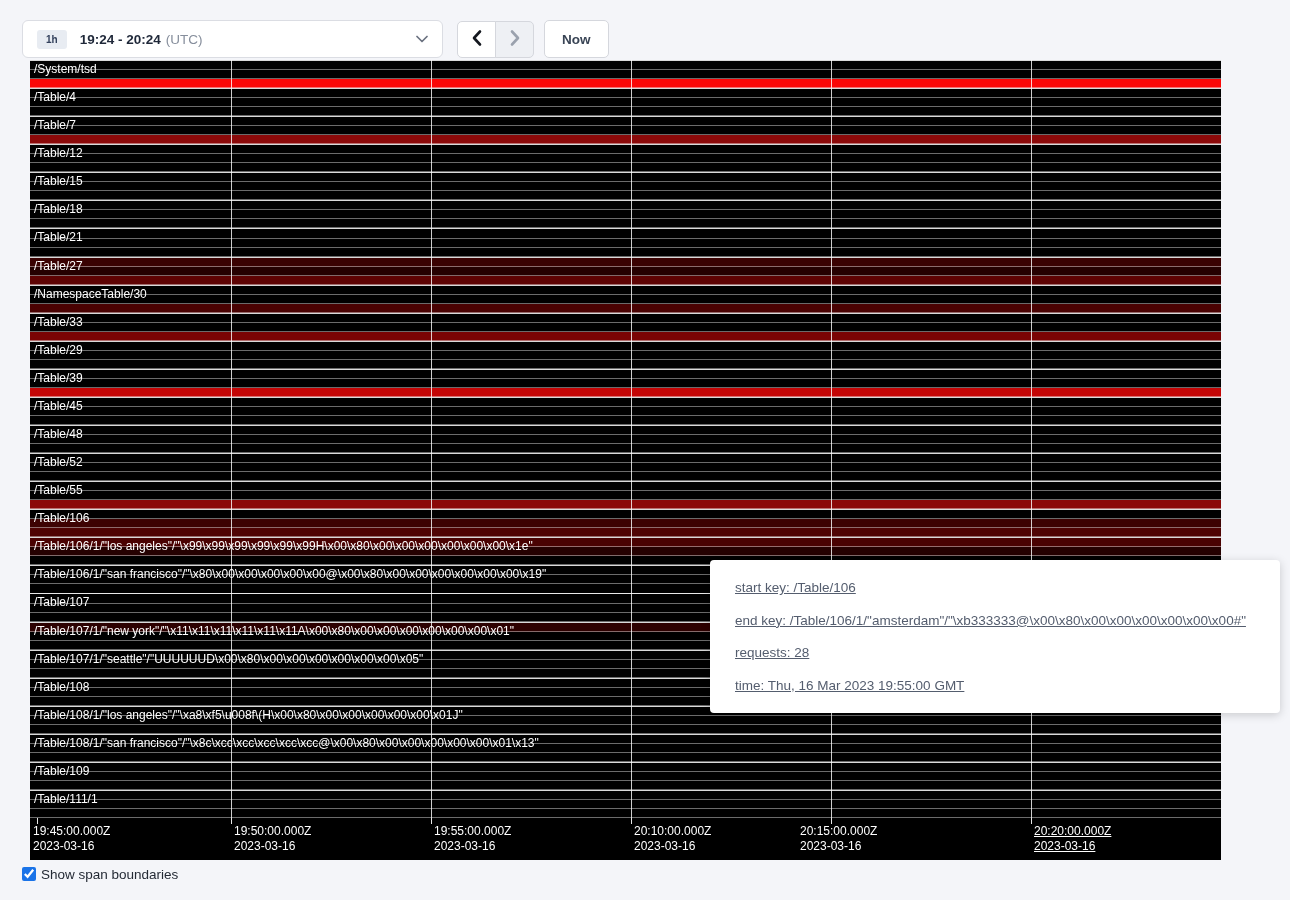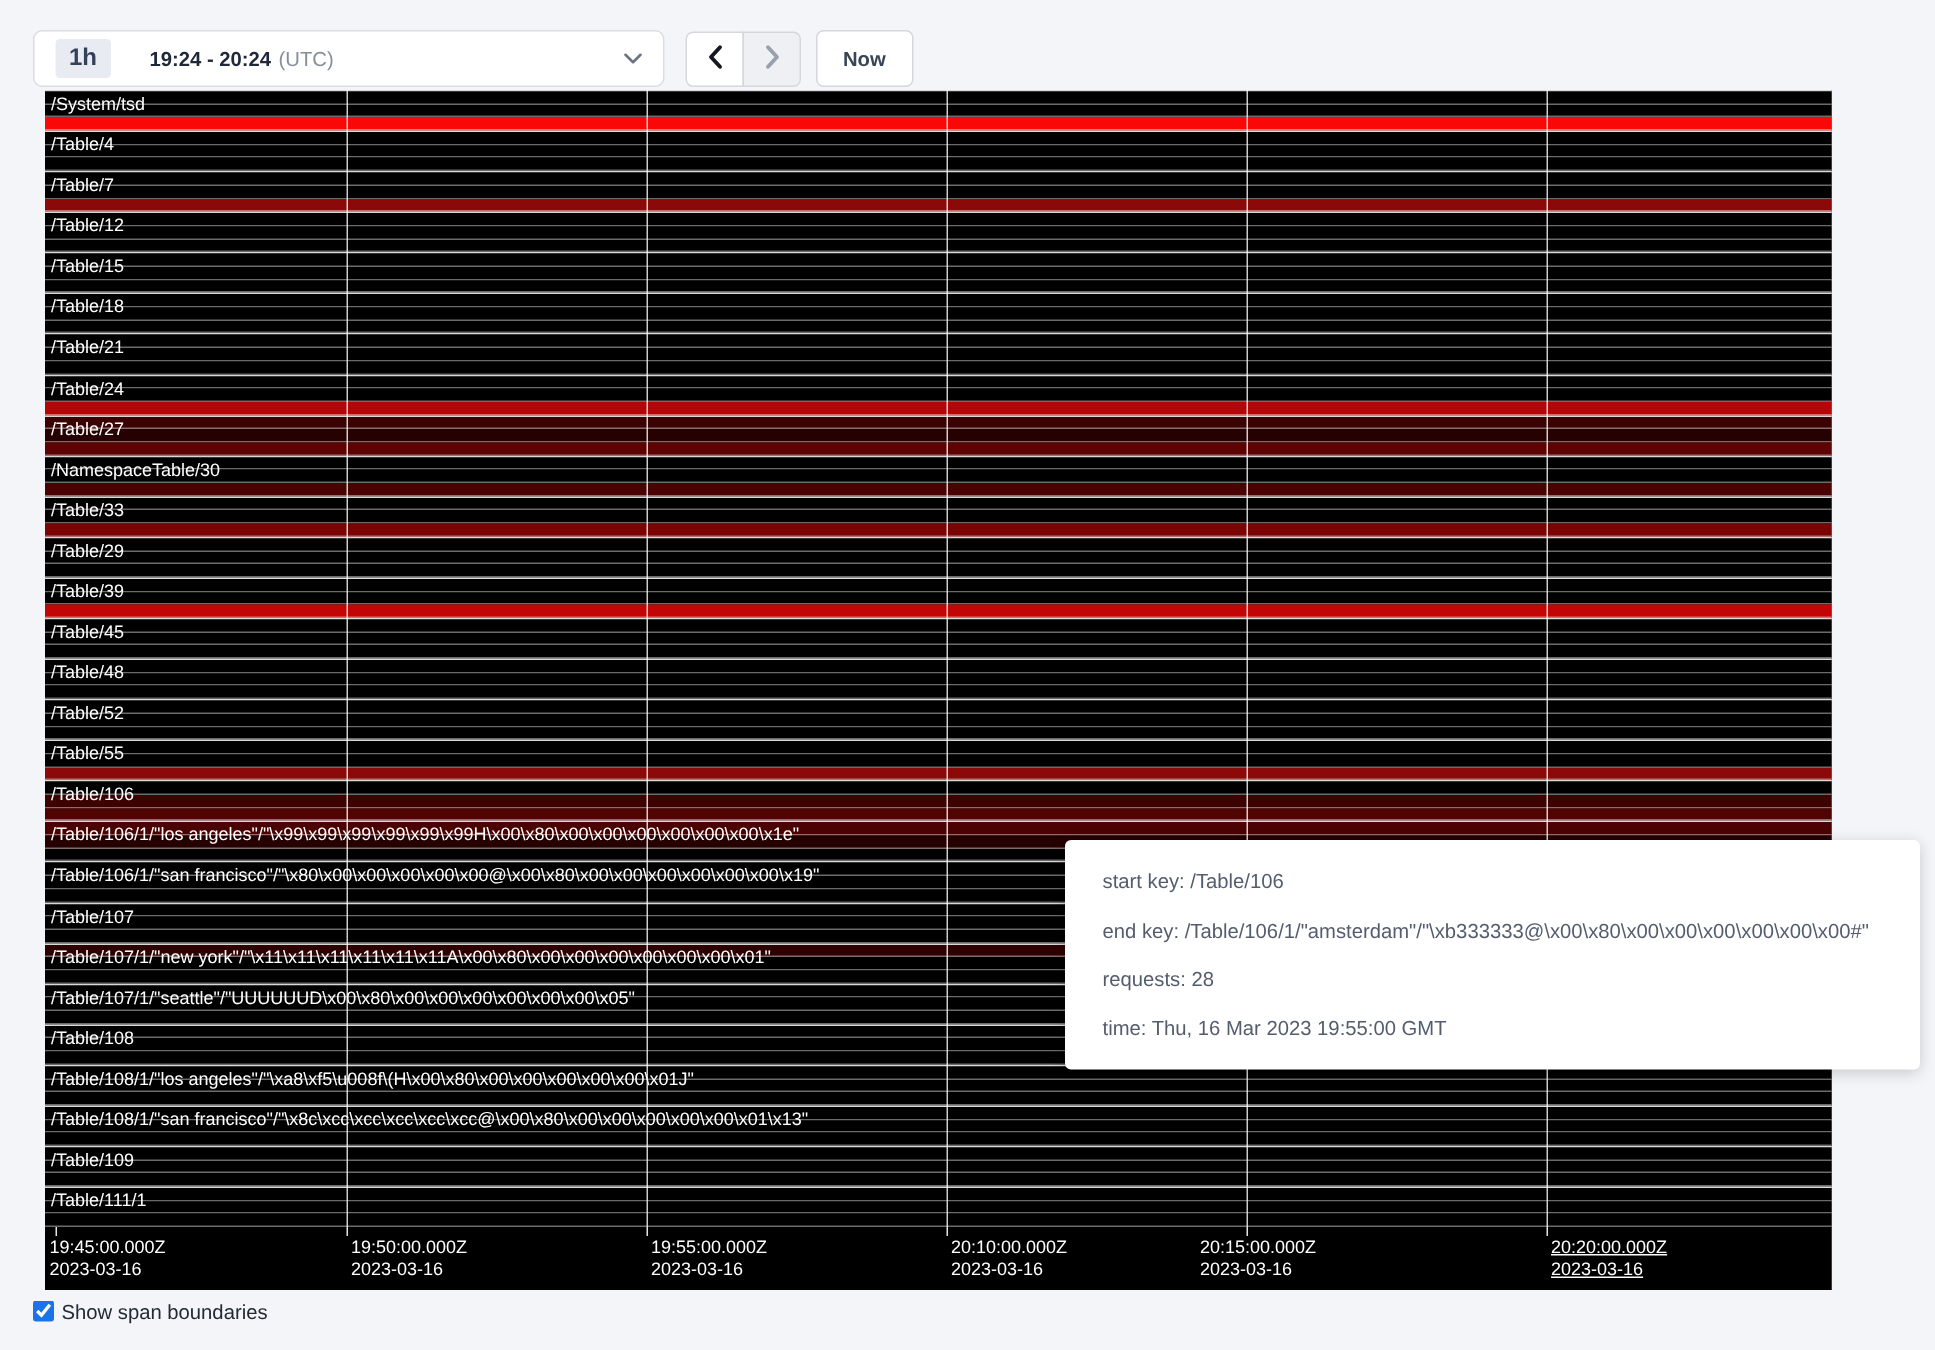--- a/index.html
+++ b/index.html
@@ -4,22 +4,22 @@
 <style>
   * { margin:0; padding:0; box-sizing:border-box; }
   html,body { width:1290px; height:900px; }
   body { background:#f4f5f9; font-family:"Liberation Sans", sans-serif; position:relative; overflow:hidden; }
   .page { position:relative; width:1290px; height:900px; }
 
   
   .toolbar { display:flex; align-items:center; margin:20px 0 0 22px; height:38px; }
   .time-selector { width:421px; height:38px; background:#fff; border:1px solid #dbdde3; border-radius:6px;
     display:flex; align-items:center; padding:0 14px; cursor:pointer; }
-  .duration-badge { background:#e8ecf2; color:#33415c; font-size:16px; font-weight:bold;
-    padding:4px 9px; border-radius:3px; margin-right:26px; }
+  .duration-badge { background:#e8ecf2; color:#33415c; font-size:10px; font-weight:bold;
+    padding:4px 9px; border-radius:3px; margin-right:13px; }
   .range-text { font-size:13.5px; font-weight:bold; color:#1f2839; }
   .range-tz { font-size:13.5px; font-weight:normal; color:#868e9c; margin-left:5px; }
   .chev-down { margin-left:auto; display:flex; align-items:center; }
   .nav-group { display:flex; margin-left:14px; }
   .nav-btn { width:39px; height:37px; background:#fff; border:1px solid #d5d7dd; display:flex;
     align-items:center; justify-content:center; cursor:pointer; }
   .nav-btn.prev { border-radius:5px 0 0 5px; }
   .nav-btn.next { border-radius:0 5px 5px 0; margin-left:-1px; background:#eef0f4; }
   .now-btn { margin-left:10px; height:38px; padding:0 17px; background:#fff; border:1px solid #d5d7dd;
     border-radius:5px; font-family:"Liberation Sans",sans-serif; font-size:13.5px; font-weight:bold;
@@ -35,21 +35,21 @@
     white-space:nowrap; line-height:14px; pointer-events:none; }
   .gridline { position:absolute; top:0; width:1px; height:758px; background:rgba(255,255,255,0.8); z-index:2; }
   .axis { position:absolute; left:0; bottom:0; width:1191px; height:42px; background:#000; }
   .axis-tick { position:absolute; top:0; width:1px; height:6px; background:rgba(255,255,255,0.9); }
   .axis-label { position:absolute; top:6px; color:#fff; font-size:12px; line-height:15px; white-space:nowrap; }
 
   
   .tooltip { position:absolute; left:710px; top:540px; width:570px; height:153px; background:#fff;
     border-radius:4px; box-shadow:0 2px 10px rgba(0,0,0,0.18); z-index:10; padding:20px 10px 20px 25px;
     display:flex; flex-direction:column; justify-content:space-between; }
-  .tooltip div { color:#545d6e; font-size:13.5px; white-space:nowrap; }
+  .tooltip div { color:#545d6e; font-size:13.5px; white-space:nowrap;text-decoration:underline; }
 
   
   .footer { display:flex; align-items:flex-start; margin:7px 0 0 22px; }
   .footer input { width:14px; height:14px; accent-color:#1a73e8; margin-right:5px; cursor:pointer; }
   .footer span { font-size:13.5px; color:#242a35; }
 </style>
 </head>
 <body>
 
 <div class="page">
@@ -122,26 +122,20 @@
           <div class="hm-cell" style="background: rgb(0, 0, 0);"></div>
           <span class="hm-label">/Table/18</span>
         </div>
         <div class="hm-row">
           <div class="hm-cell" style="background: rgb(0, 0, 0);"></div>
           <div class="hm-cell" style="background: rgb(0, 0, 0);"></div>
           <div class="hm-cell" style="background: rgb(0, 0, 0);"></div>
           <span class="hm-label">/Table/21</span>
         </div>
         <div class="hm-row">
-          <div class="hm-cell" style="background: rgb(0, 0, 0);"></div>
-          <div class="hm-cell" style="background: rgb(0, 0, 0);"></div>
-          <div class="hm-cell" style="background: rgb(179, 6, 6);"></div>
-          <span class="hm-label">/Table/24</span>
-        </div>
-        <div class="hm-row">
           <div class="hm-cell" style="background: rgb(58, 2, 2);"></div>
           <div class="hm-cell" style="background: rgb(37, 1, 1);"></div>
           <div class="hm-cell" style="background: rgb(94, 3, 3);"></div>
           <span class="hm-label">/Table/27</span>
         </div>
         <div class="hm-row">
           <div class="hm-cell" style="background: rgb(0, 0, 0);"></div>
           <div class="hm-cell" style="background: rgb(0, 0, 0);"></div>
           <div class="hm-cell" style="background: rgb(74, 2, 2);"></div>
           <span class="hm-label">/NamespaceTable/30</span>

